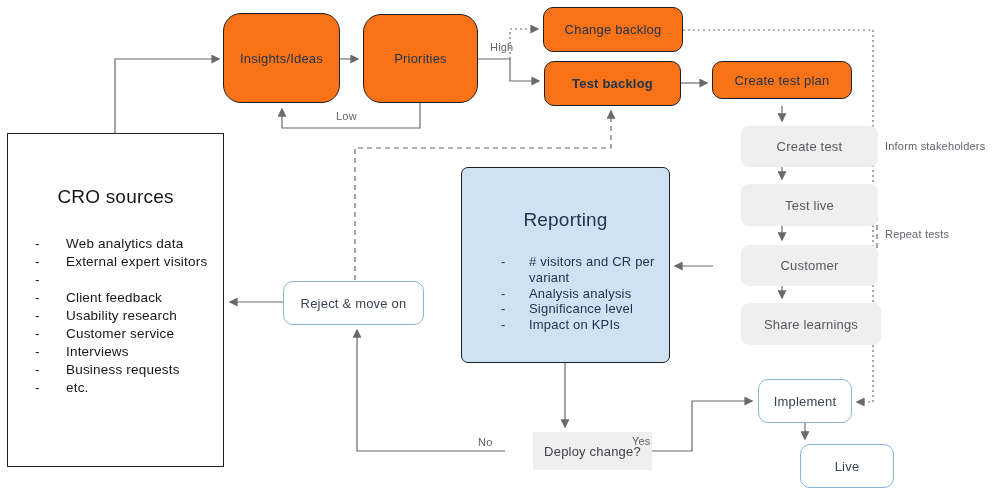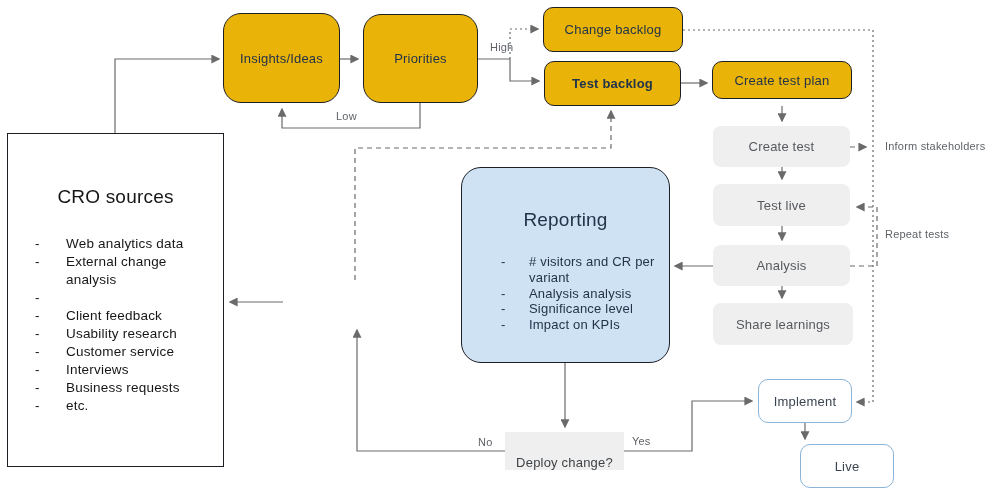--- a/index.html
+++ b/index.html
@@ -6,41 +6,41 @@
   html,body { background:#ffffff; }
   body { font-family:"Liberation Sans", sans-serif; }
   #canvas {
     position:relative; width:992px; height:502px; background:#ffffff;
     overflow:hidden; letter-spacing:0.2px;
   }
   svg.wires { position:absolute; left:0; top:0; width:992px; height:502px; }
 
   .node { position:absolute; display:flex; align-items:center; justify-content:center;
           text-align:center; font-size:13px; }
-  .node.blue { background:#eab308; border:1.5px solid #1c1f24; color:#22344a; }
+  .node.blue { background:#f97316; border:1.5px solid #1c1f24; color:#22344a; }
   .node.big-round { border-radius:18px; }
   .node.small-round { border-radius:10px; }
-  .node.gray { background:#efefef; border:none; color:#55595e; border-radius:8px; }
+  .node.gray { background:#efefef; border:none; color:#55595e; border-radius:8px;margin-left:28px; }
   .node.white { background:#ffffff; border:1.5px solid #8ab4d8; border-radius:10px; color:#3a4450; }
-  .node.square { border-radius:0;align-items:flex-end; }
+  .node.square { border-radius:0; }
 
   .panel { position:absolute; background:#ffffff; border:1.2px solid #1c1f24; color:#161616; }
   .panel .title { text-align:center; font-size:19px; color:#161616; }
   .list { display:flex; flex-direction:column; }
   .li { display:flex; align-items:flex-start; }
   .li .dash { flex:0 0 auto; }
 
   #cro-sources { left:7px; top:133px; width:217px; height:334px; }
   #cro-sources .title { margin-top:52px; }
   #cro-sources .list { margin-top:27px; padding-left:27px; font-size:13.5px; line-height:18px; }
   #cro-sources .li .dash { width:31px; }
   #cro-sources .li .txt { width:142px; }
 
   #reporting { left:461px; top:167px; width:209px; height:196px;
-               background:#cfe2f3; border:1.5px solid #1c1f24; border-radius:20px;
+               background:#cfe2f3; border:1.5px solid #1c1f24; border-radius:7px;
                position:absolute; color:#22344a; }
   #reporting .title { margin-top:41px; text-align:center; font-size:19px; color:#22344a; }
   #reporting .list { margin-top:23px; padding-left:39px; font-size:13px; line-height:15.8px; }
   #reporting .li .dash { width:28px; }
   #reporting .li .txt { width:134px; }
 
   #insights      { left:223px; top:13px;  width:117px; height:90px; }
   #priorities    { left:363px; top:14px;  width:115px; height:89px; }
   #change-backlog   { left:543px; top:7px;  width:140px; height:45px; }
   #test-backlog     { left:544px; top:61px; width:137px; height:45px;font-weight:bold; }
@@ -99,21 +99,21 @@
 
   <div class="panel" id="cro-sources">
     <div class="title">CRO sources</div>
     <div class="list">
       <div class="li">
           <span class="dash">-</span>
           <span class="txt">Web analytics data</span>
         </div>
       <div class="li">
           <span class="dash">-</span>
-          <span class="txt">External change analysis</span>
+          <span class="txt">External expert visitors</span>
         </div>
       <div class="li">
           <span class="dash">-</span>
         </div>
       <div class="li">
           <span class="dash">-</span>
           <span class="txt">Client feedback</span>
         </div>
       <div class="li">
           <span class="dash">-</span>
@@ -154,21 +154,21 @@
     <span>Create test plan</span>
   </div>
 
   <div class="node gray" id="create-test">
     <span>Create test</span>
   </div>
   <div class="node gray" id="test-live">
     <span>Test live</span>
   </div>
   <div class="node gray" id="analysis">
-    <span>Analysis</span>
+    <span>Customer</span>
   </div>
   <div class="node gray" id="share-learnings">
     <span>Share learnings</span>
   </div>
 
   <div id="reporting">
     <div class="title">Reporting</div>
     <div class="list">
       <div class="li">
           <span class="dash">-</span>
@@ -182,20 +182,23 @@
           <span class="dash">-</span>
           <span class="txt">Significance level</span>
         </div>
       <div class="li">
           <span class="dash">-</span>
           <span class="txt">Impact on KPIs</span>
         </div>
     </div>
   </div>
 
+  <div class="node white" id="reject-move-on">
+    <span>Reject &amp; move on</span>
+  </div>
   <div class="node gray square" id="deploy-change">
     <span>Deploy change?</span>
   </div>
   <div class="node white" id="implement">
     <span>Implement</span>
   </div>
   <div class="node white" id="live">
     <span>Live</span>
   </div>
 

